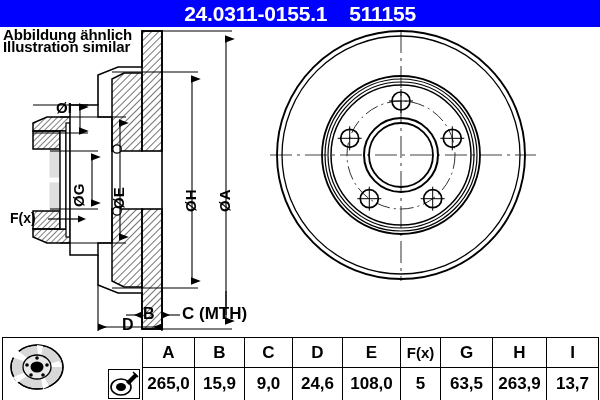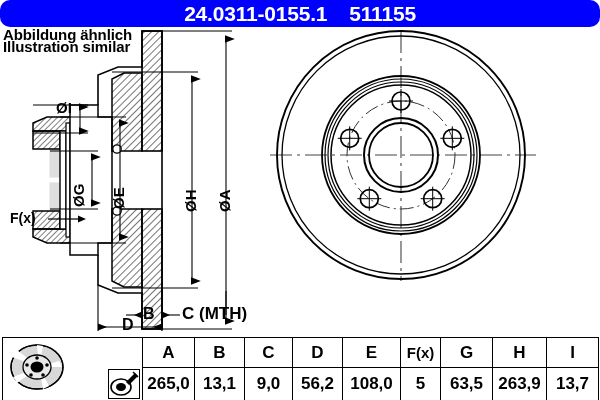--- a/index.html
+++ b/index.html
@@ -106,21 +106,21 @@
     border: 1.5px solid #000;
     background: #fff;
   }
   svg { display: block; }
 </style>
 </head>
 <body>
 
 <div id="page">
 
-  <div id="header" style="background: rgb(0, 0, 255); border-radius: 10px;">
+  <div id="header" style="background: rgb(0, 0, 255);">
     <div class="title-main" style="color: rgb(255, 255, 255);">
       <span class="part">24.0311-0155.1</span><span class="gap"></span><span class="part">511155</span>
     </div>
   </div>
 
   <div id="illus-note">
     <div>Abbildung ähnlich</div>
     <div>Illustration similar</div>
   </div>
 
@@ -335,23 +335,23 @@
         <td class="head">C</td>
         <td class="head">D</td>
         <td class="head">E</td>
         <td class="head fx">F(x)</td>
         <td class="head">G</td>
         <td class="head">H</td>
         <td class="head">I</td>
       </tr>
       <tr>
         <td class="val">265,0</td>
-        <td class="val">13,1</td>
+        <td class="val">15,9</td>
         <td class="val">9,0</td>
-        <td class="val">56,2</td>
+        <td class="val">24,6</td>
         <td class="val">108,0</td>
         <td class="val">5</td>
         <td class="val">63,5</td>
         <td class="val">263,9</td>
         <td class="val">13,7</td>
       </tr>
     </tbody>
       </table>
   </div>
 

